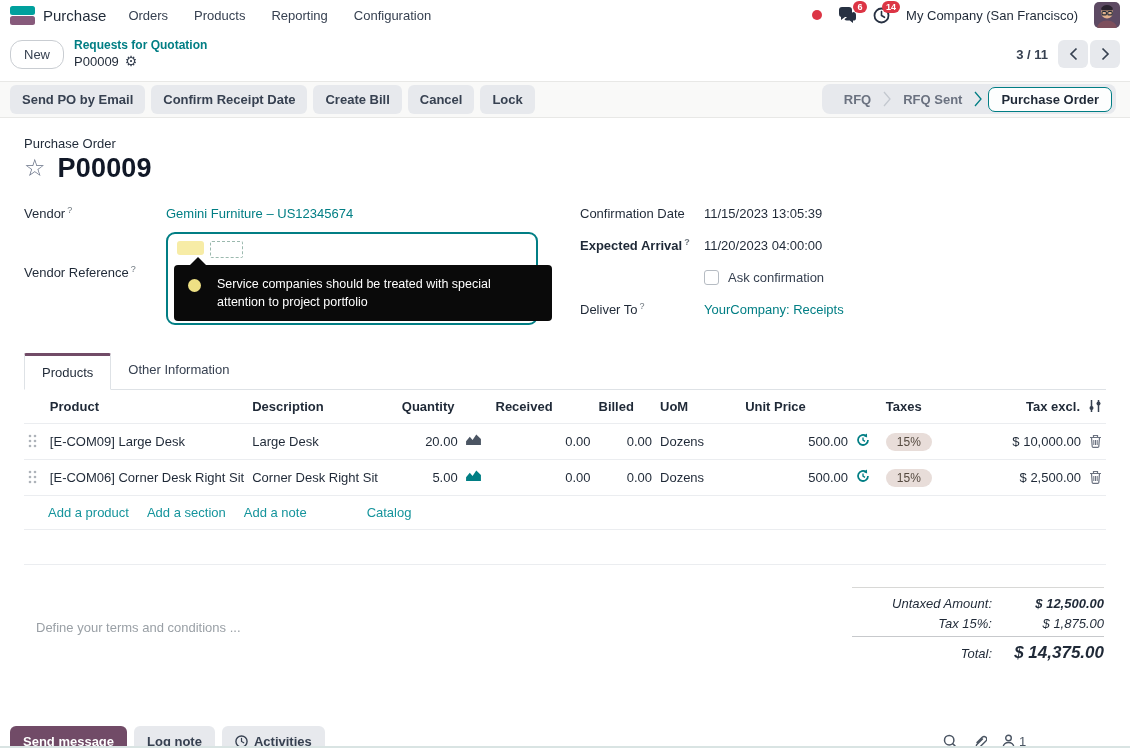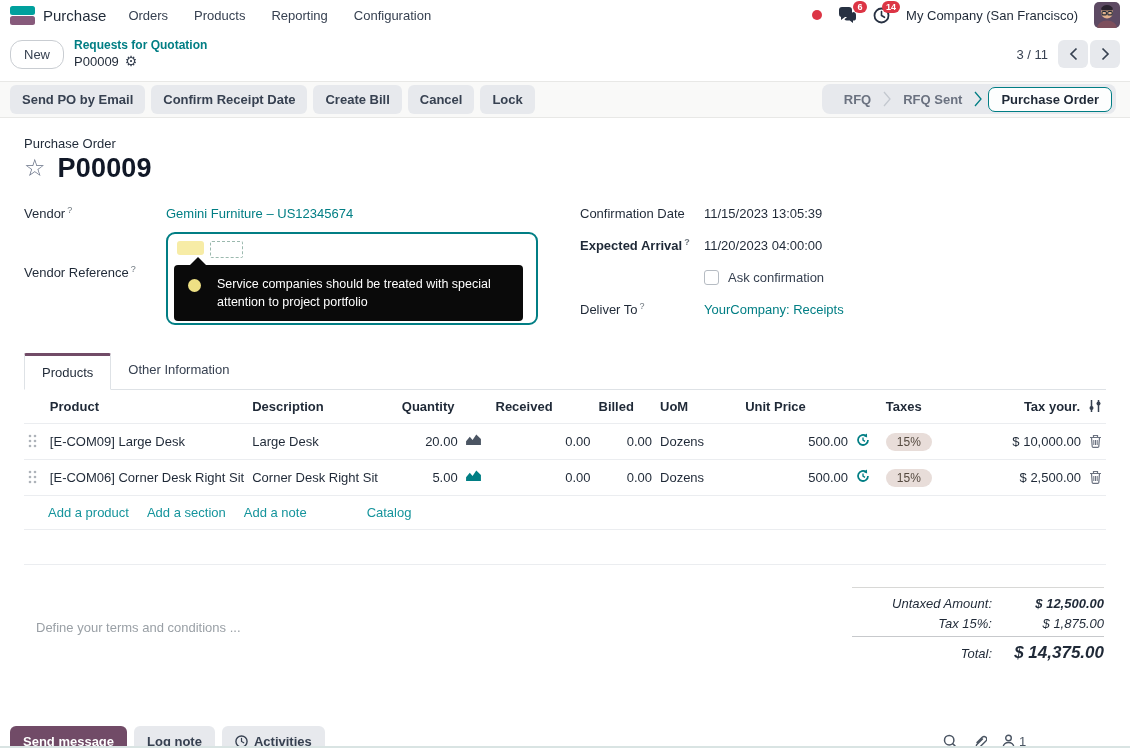--- a/index.html
+++ b/index.html
@@ -21,21 +21,21 @@
   .avatar { width:26px; height:26px; border-radius:5px; overflow:hidden; display:block; }
 
   
   .control-panel { display:flex; align-items:center; padding:8px 10px 10px; }
   .btn-new { background:#fff; border:1px solid #c9cdd2; border-radius:12px; padding:6px 13px;
     font-size:13px; color:#374151; cursor:pointer; font-family:inherit; }
   .breadcrumb-block { margin-left:10px; line-height:1.25; }
   .breadcrumb-link { color:#017e84; font-weight:700; font-size:12px; cursor:pointer; }
   .record-line { display:flex; align-items:center; gap:6px; color:#1f2937; font-size:13px; }
   .pager { margin-left:auto; display:flex; align-items:center; gap:10px; }
-  .pager-count { color:#374151; }
+  .pager-count { color:#374151;font-weight:bold; }
   .pager-btns { display:flex; gap:2px; }
   .pager-btn { width:30px; height:28px; background:#e7e9ed; border:none; border-radius:6px;
     color:#374151; font-size:15px; cursor:pointer; display:flex; align-items:center; justify-content:center; }
 
   
   .action-bar { background:#f9f9f8; border-top:1px solid #e8e8e6; border-bottom:1px solid #e8e8e6;
     height:37px; display:flex; align-items:center; padding:0 10px; }
   .action-buttons { display:flex; gap:6px; }
   .abtn { background:#e7e9ed; border:none; border-radius:6px; padding:7px 12px; font-size:13px;
     font-weight:600; color:#374151; cursor:pointer; font-family:inherit; }
@@ -63,21 +63,21 @@
   .fvalue { color:#1f2937; }
   .link-teal { color:#017e84; cursor:pointer; }
 
   .vref-row { align-items:flex-start; }
   .vref-row .flabel { margin-top:32px; }
   .tags-widget { position:relative; width:372px; height:93px; border:2px solid #017e84;
     border-radius:9px; padding:7px 9px; }
   .tag-pill { display:inline-block; width:27px; height:14px; background:#f7eca6; border-radius:3px; }
   .tag-slot { display:inline-block; width:33px; height:17px; border:1px dashed #9bb9ae;
     border-radius:2px; margin-left:6px; vertical-align:top; }
-  .tooltip { position:absolute; left:6px; top:31px; width:349px; background:#0a0a0a; color:#fff;
+  .tooltip { position:absolute; left:6px; top:31px; width:378px; background:#0a0a0a; color:#fff;
     border-radius:4px; padding:10px 16px 10px 14px; display:flex; align-items:flex-start; gap:16px; }
   .tooltip::before { content:""; position:absolute; top:-8px; left:16px; border:8px solid transparent;
     border-bottom-color:#0a0a0a; border-top:none; }
   .tooltip-dot { width:13px; height:13px; border-radius:50%; background:#eee084; flex:0 0 13px; margin-top:4px; }
   .tooltip-text { font-size:12.5px; line-height:1.45; }
 
   .rcol .flabel { width:124px; flex:0 0 124px; }
   .checkbox { width:15px; height:15px; border:1px solid #b6bcc3; border-radius:3px; background:#fff;
     display:inline-block; margin-right:9px; cursor:pointer; }
 
@@ -320,21 +320,21 @@
         <th class="ar">Quantity</th>
         <th></th>
         <th class="ar">Received</th>
         <th class="ar">Billed</th>
         <th>UoM</th>
         <th class="ar">Unit Price</th>
         <th></th>
         <th>Taxes</th>
         <th>
           <span class="cell-flex-end">
-            <span>Tax your.</span>
+            <span>Tax excl.</span>
             <span class="icon-btn">
               <svg width="14" height="14" viewBox="0 0 14 14">
                 <path d="M3.5 1 v12 M10.5 1 v12" stroke="#374151" stroke-width="1.5"></path>
                 <circle cx="3.5" cy="9" r="2" fill="#374151"></circle>
                   <circle cx="10.5" cy="4.5" r="2" fill="#374151"></circle>
               </svg>
             </span>
           </span>
         </th>
       </tr>

